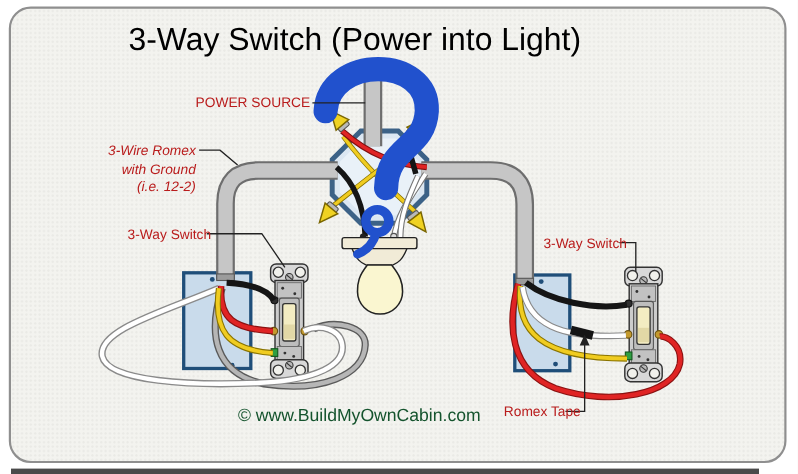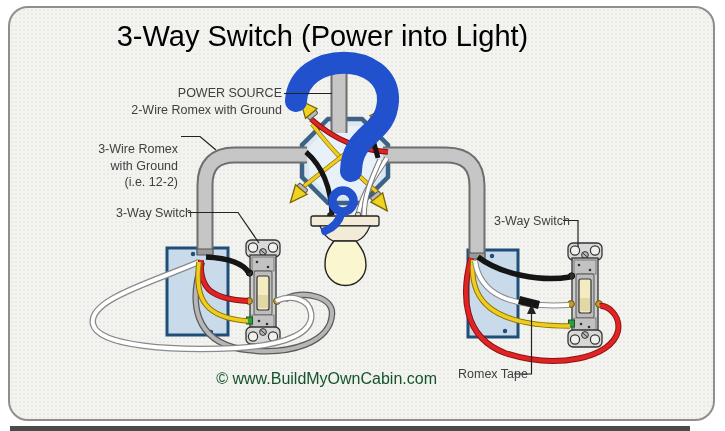--- a/index.html
+++ b/index.html
@@ -5,25 +5,25 @@
   html,body{margin:0;padding:0;background:#ffffff;}
   body{width:725px;height:431px;position:relative;font-family:"Liberation Sans",sans-serif;overflow:hidden;}
   .panel{
     position:absolute;left:8px;top:6px;width:707px;height:415px;
     background-color:#f3f3ef;
     background-image:radial-gradient(rgba(60,60,50,0.05) 1px, transparent 1.2px);
     background-size:4px 4px;
     border:2px solid #8f8f8f;border-radius:20px;box-sizing:border-box;
   }
   .art{position:absolute;left:0;top:0;}
-  .txt{position:absolute;color:#404040;}
+  .txt{position:absolute;color:#b91c1c;}
   .title{left:0;top:20px;width:645px;text-align:center;font-size:29px;color:#000;}
   .lblblock{font-size:12.5px;line-height:16.5px;text-align:right;}
   .power{left:90px;top:85px;width:192px;}
-  .romex3{left:68px;top:141px;width:110px;}
+  .romex3{left:68px;top:129px;width:110px;font-style:italic;}
   .lbl{font-size:12.5px;}
   .swl{left:116px;top:206px;}
   .swr{left:494px;top:214px;}
   .tape{left:458px;top:367px;}
   .copyright{left:197px;top:370px;width:240px;text-align:right;font-size:16px;color:#14532d;}
   .botbar{position:absolute;left:10px;top:426px;width:680px;height:5px;background:#4a4a4a;}
 </style>
 </head>
 <body>
 
@@ -164,21 +164,20 @@
     <path d="M 563,220.5 H 578 V 247"></path>
     <path d="M 514,374 H 531.5 V 313"></path>
     <polygon points="531.5,304 527,314 536,314" fill="#222" stroke="none"></polygon>
   </g>
 </svg>
 
 <div class="txt title">3-Way Switch (Power into Light)</div>
 
 <div class="txt lblblock power">
   <div>POWER SOURCE</div>
-  <div>2-Wire Romex with Ground</div>
 </div>
 
 <div class="txt lblblock romex3">
   <div>3-Wire Romex</div>
   <div>with Ground</div>
   <div>(i.e. 12-2)</div>
 </div>
 
 <div class="txt lbl swl">3-Way Switch</div>
 <div class="txt lbl swr">3-Way Switch</div>

